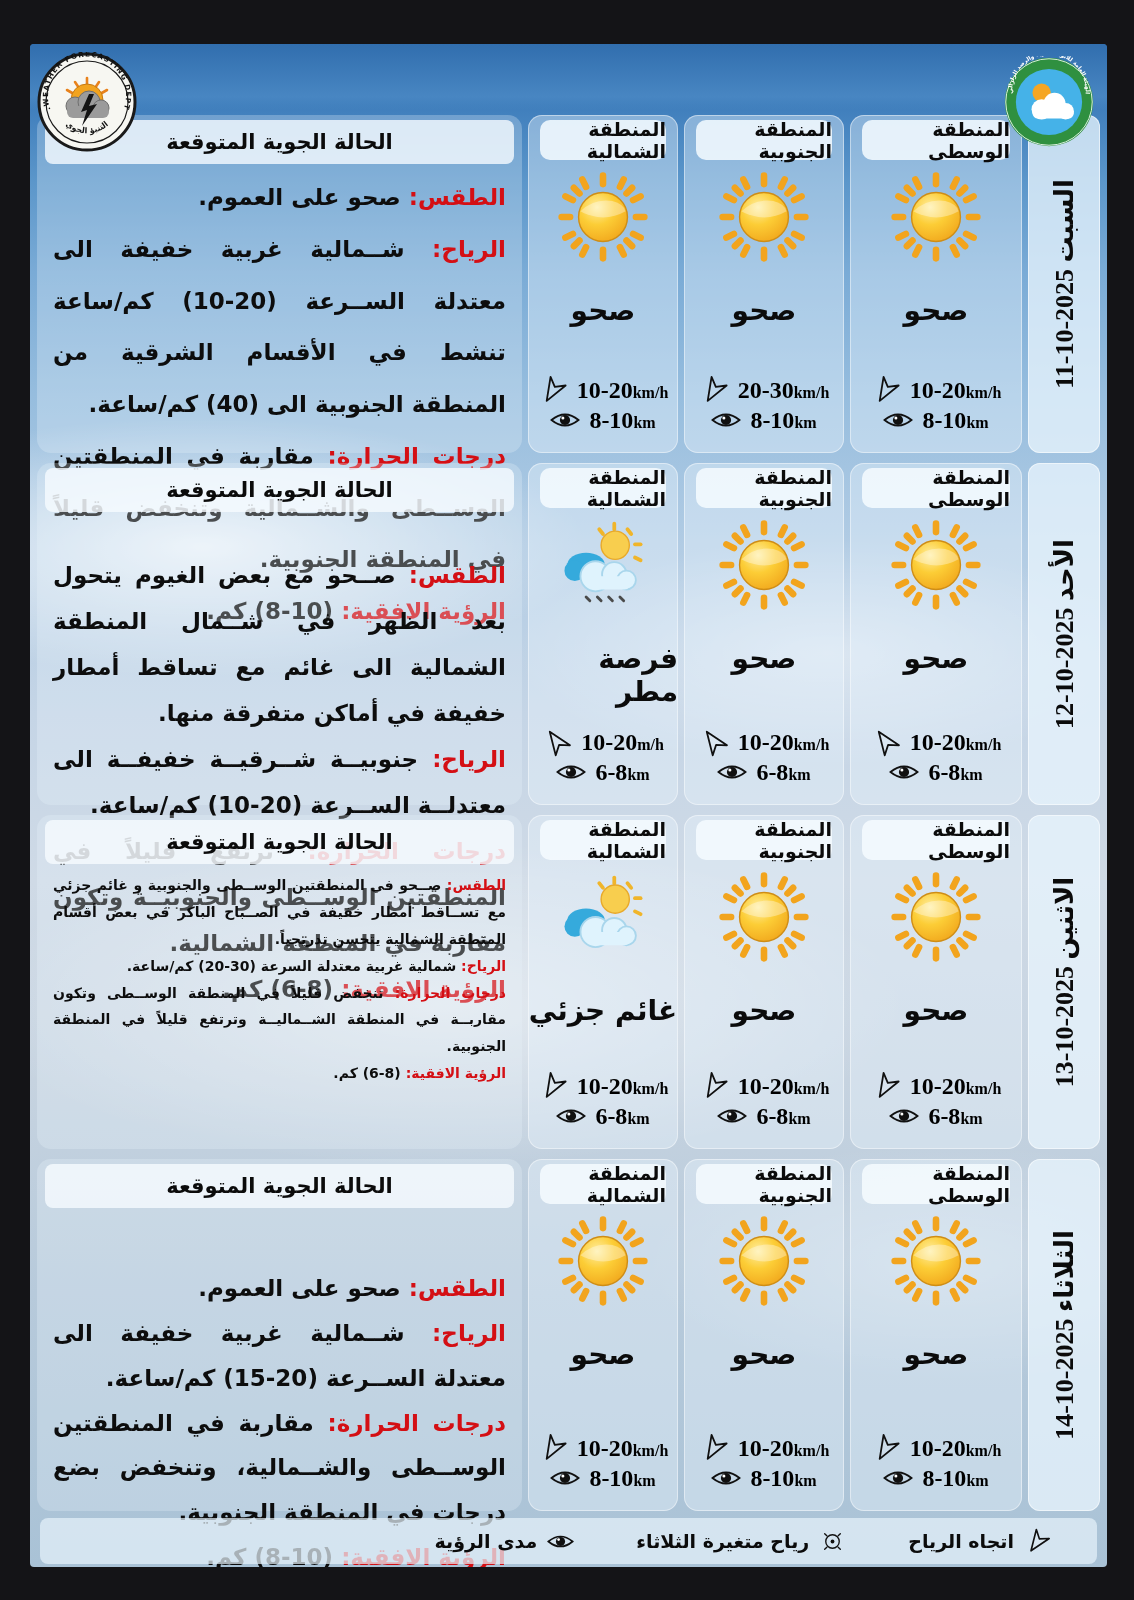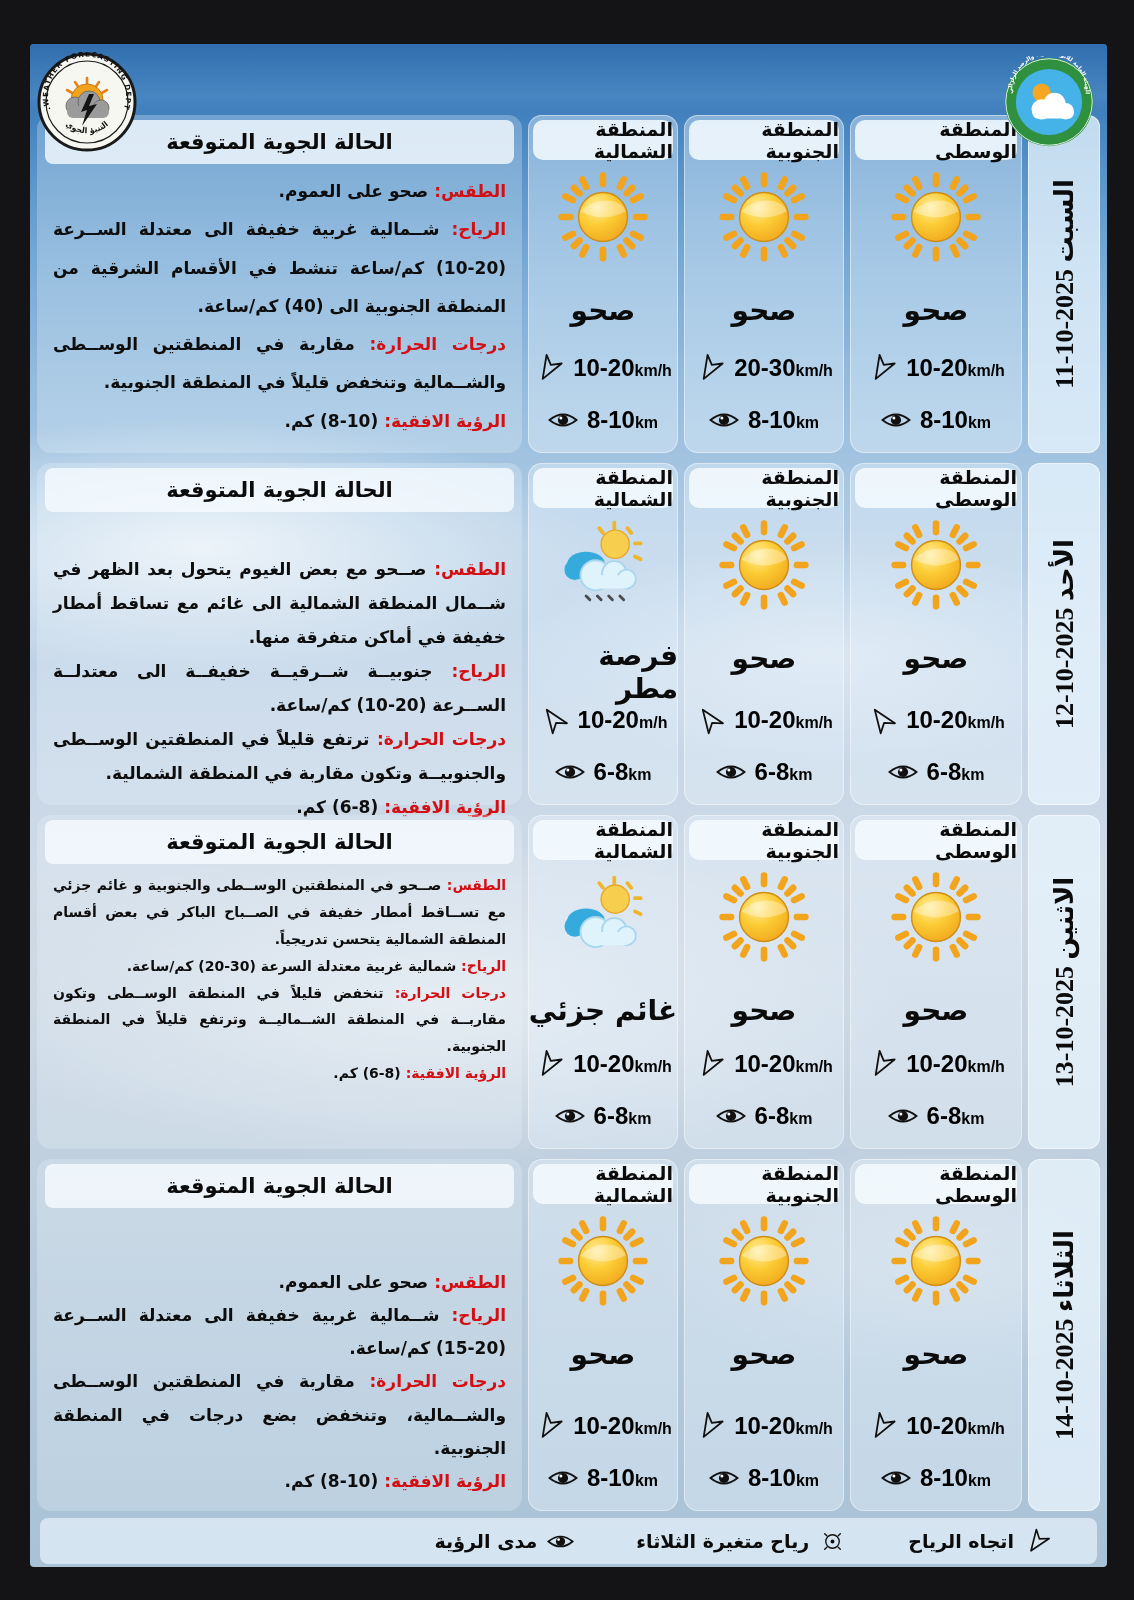--- a/index.html
+++ b/index.html
@@ -49,46 +49,46 @@
     font-family:"Liberation Serif","DejaVu Sans",serif;
   }
   .card{
     flex:0 0 auto;display:flex;flex-direction:column;align-items:center;
     background:rgba(231,243,252,.42);border-radius:14px;
     box-shadow:inset 0 0 0 1px rgba(255,255,255,.45);
     box-sizing:border-box;
   }
   .card.central{width:172px}.card.south{width:160px}.card.north{width:150px}
   .card-head{
-    align-self:stretch;margin:5px 5px 0;height:40px;
+    align-self:stretch;margin:5px 12px 0;height:40px;
     background:rgba(246,251,255,.85);border-radius:10px;
     display:flex;align-items:center;justify-content:center;
     font-weight:bold;font-size:19px;color:#0b0b0b;
   }
   .card-icon{margin-top:6px;height:102px;display:flex;align-items:center;justify-content:center;}
   .wicon{width:94px;height:94px;}
   .cond{font-size:28px;font-weight:bold;color:#0b0b0b;margin-top:26px;}
   .metric{direction:ltr;display:flex;align-items:center;justify-content:center;gap:9px;width:100%;}
   .metric.wind{margin-top:auto;}
-  .metric.vis{margin-top:22px;margin-bottom:18px;}
-  .metric .num{font-family:Liberation Sans, sans-serif;font-weight:bold;font-size:24px;color:#000;white-space:nowrap;}
+  .metric.vis{margin-bottom:18px;}
+  .metric .num{font-family:Liberation Serif, serif;font-weight:bold;font-size:24px;color:#000;white-space:nowrap;}
   .metric .num small{font-size:16px;font-weight:bold;}
   .dart{width:30px;height:30px;display:inline-block;flex:0 0 auto;}
   .dart svg,.eye-wrap svg,.leg-ic svg{width:100%;height:100%;display:block;}
   .eye-wrap{width:30px;height:30px;display:inline-block;flex:0 0 auto;}
   
   .panel{flex:1;border-radius:14px;padding:3px 8px;box-sizing:border-box;
          background:rgba(235,245,252,.28);}
   .panel-head{
     height:44px;background:rgba(246,251,255,.8);border-radius:8px;
     display:flex;align-items:center;justify-content:center;
     font-weight:bold;font-size:21px;color:#0b0b0b;margin:2px 0 4px;
   }
   .panel-body{
-    font-size:17px;font-weight:bold;color:#0d0d0d;
+    font-size:23px;font-weight:bold;color:#0d0d0d;
     text-align:justify;text-align-last:right;padding:0 8px;
   }
   .panel-body p{margin:0;}
   .lbl{color:#d40f14;}
   .pb1{padding-top:4px;line-height:2.25;}
   .pb2{padding-top:36px;line-height:2.0;}
   .pb3{padding-top:4px;line-height:1.92;font-size:14px;}
   .pb4{padding-top:54px;line-height:1.95;}
   
   .legend{

